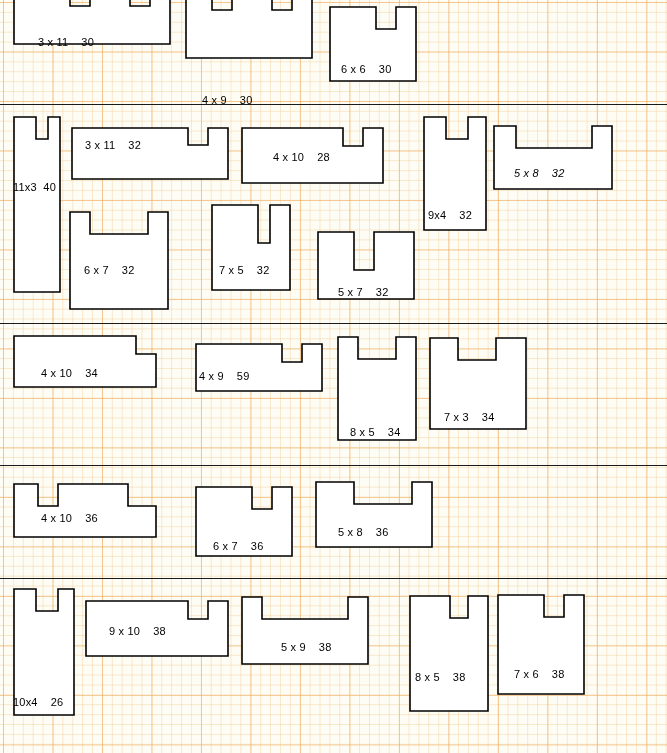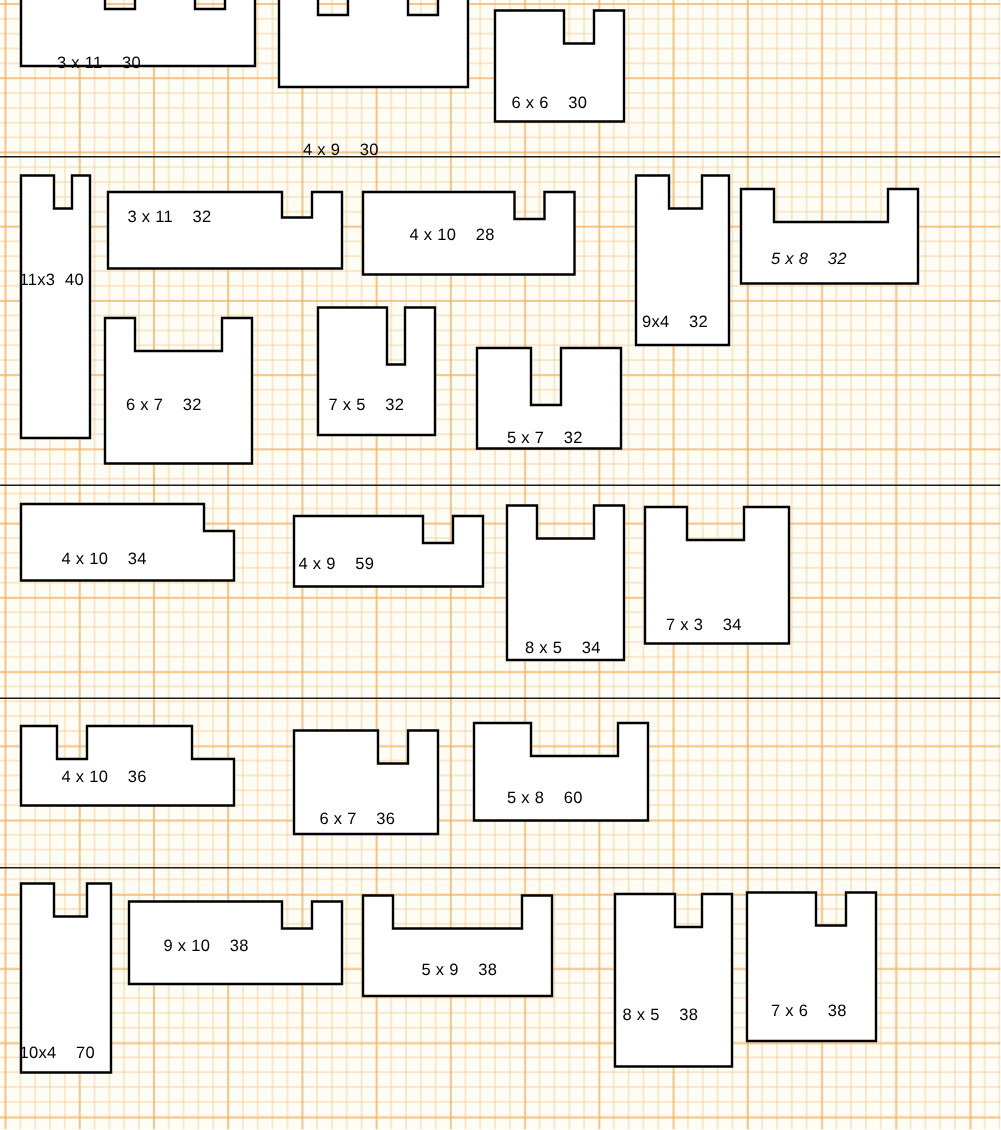--- a/index.html
+++ b/index.html
@@ -181,28 +181,28 @@
       <path d="M0,0 L0,69 L96,69 L96,0 L76,0 L76,22 L56,22 L56,0 Z"></path>
     </svg>
   </div>
   <div class="label" style="left:213px; top:540px;">6 x 7    36</div>
 
   <div class="shape" style="left:316px; top:482px;">
     <svg width="116" height="66" viewBox="0 0 116 66">
       <path d="M0,0 L0,65 L116,65 L116,0 L96,0 L96,22 L38,22 L38,0 Z"></path>
     </svg>
   </div>
-  <div class="label" style="left:338px; top:526px;">5 x 8    60</div>
+  <div class="label" style="left:338px; top:526px;">5 x 8    36</div>
 
   <div class="shape" style="left:14px; top:589px;">
     <svg width="60" height="127" viewBox="0 0 60 127">
       <path d="M0,0 L0,126 L60,126 L60,0 L44,0 L44,22 L22,22 L22,0 Z"></path>
     </svg>
   </div>
-  <div class="label" style="left:13px; top:696px;">10x4    70</div>
+  <div class="label" style="left:13px; top:696px;">10x4    26</div>
 
   <div class="shape" style="left:86px; top:601px;">
     <svg width="142" height="56" viewBox="0 0 142 56">
       <path d="M0,0 L0,55 L142,55 L142,0 L122,0 L122,18 L102,18 L102,0 Z"></path>
     </svg>
   </div>
   <div class="label" style="left:109px; top:625px;">9 x 10    38</div>
 
   <div class="shape" style="left:242px; top:597px;">
     <svg width="126" height="68" viewBox="0 0 126 68">

